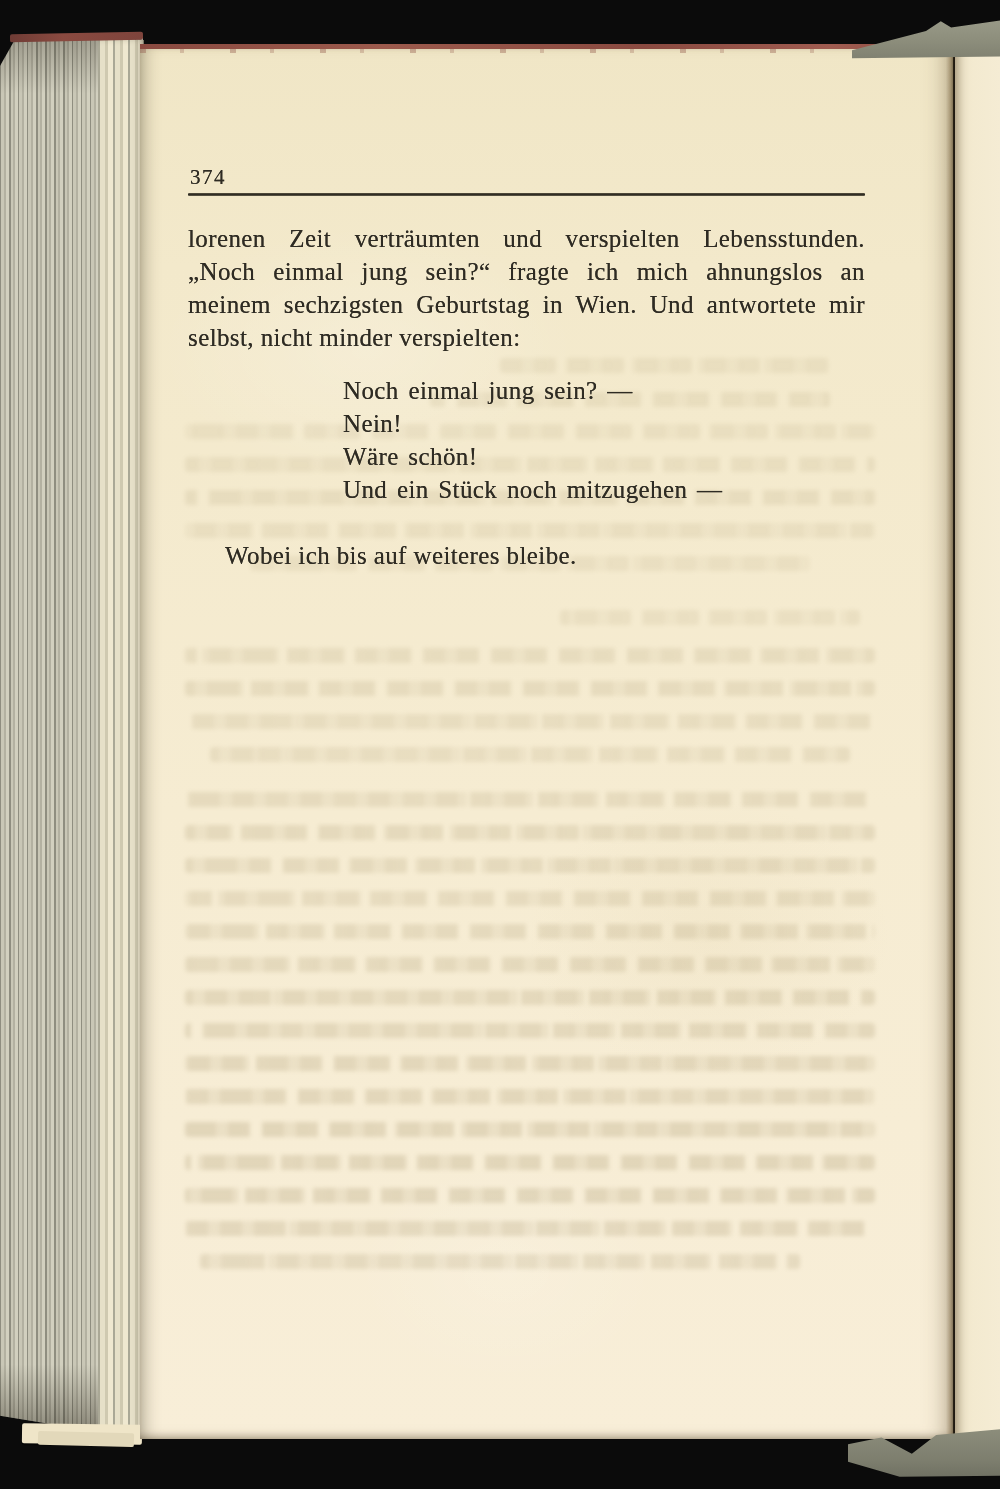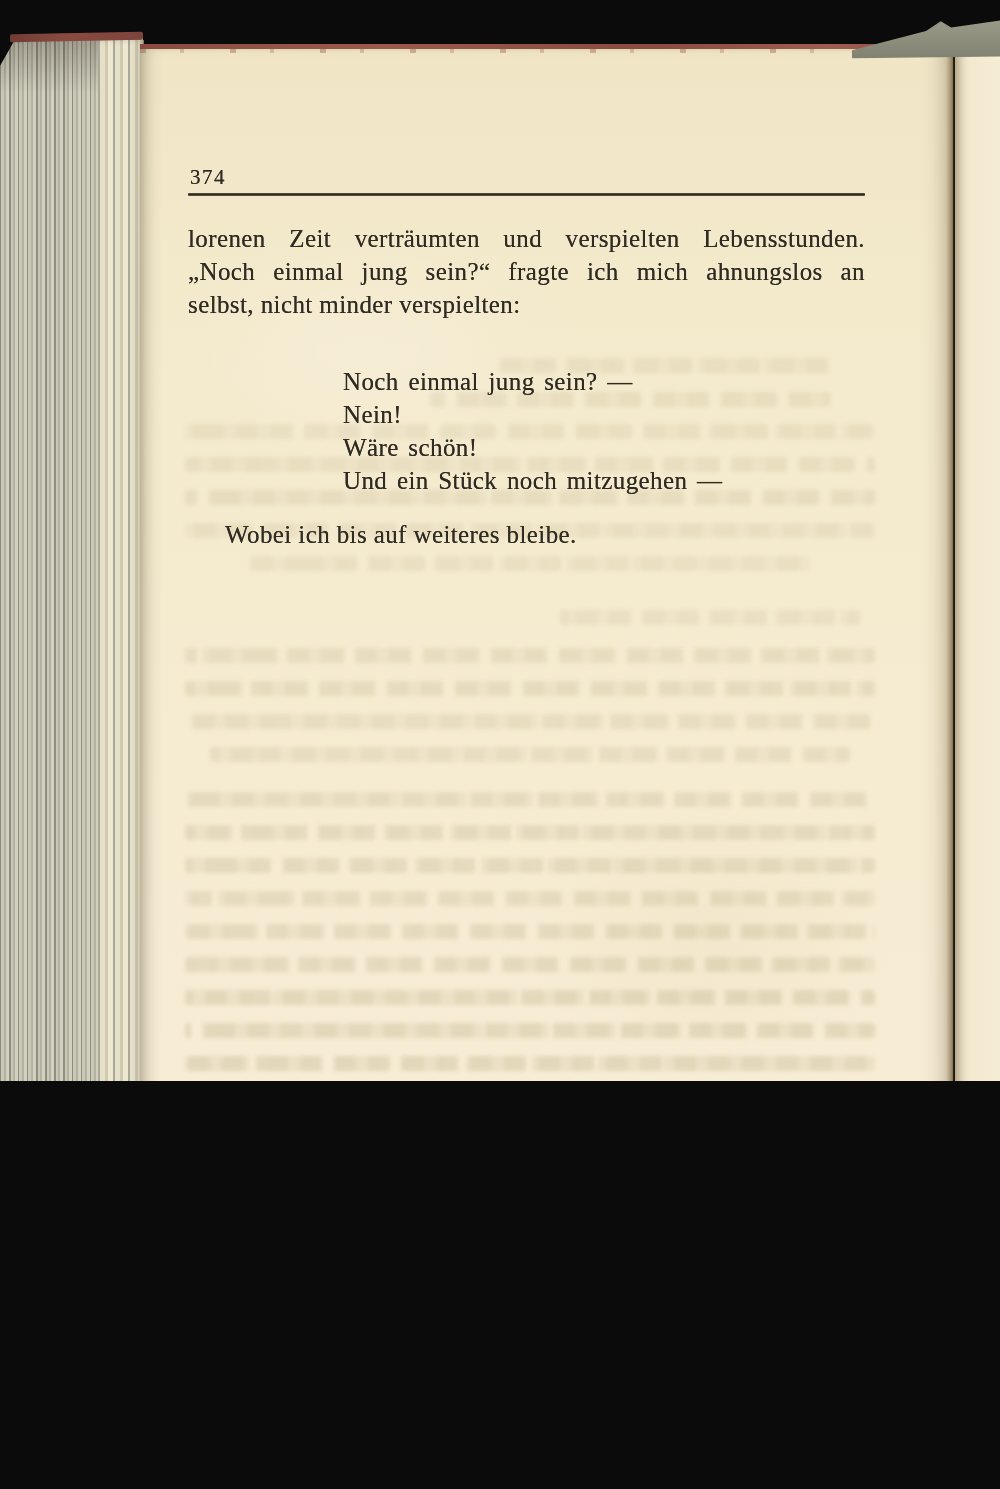--- a/index.html
+++ b/index.html
@@ -1,17 +1,17 @@
 <!DOCTYPE html>
 <html><head>
 <meta charset="utf-8">
 <style>
   html,body { margin:0; padding:0; background:#0b0b0b; }
   .scene {
-    position:relative; width:1000px; height:1081px;
+    position:relative; width:1000px; height:1489px;
     overflow:hidden; background:#0b0b0b;
     font-family:"Liberation Serif","DejaVu Serif",serif;
   }
 
   
   .page-stack {
     position:absolute; left:0; top:38px; width:143px; height:1396px;
     background:
       linear-gradient(180deg, rgba(40,35,25,.28) 0, rgba(0,0,0,0) 4%, rgba(0,0,0,0) 95%, rgba(30,25,15,.4) 100%),
       repeating-linear-gradient(90deg,
@@ -114,22 +114,22 @@
     position:absolute; left:55px; top:5px; width:390px; text-align:center;
     font-size:17px; font-weight:bold; letter-spacing:3.2px; word-spacing:9px;
     color:#33302a;
   }
   .rule {
     margin-top:5px; height:3px; border-radius:1px;
     background: linear-gradient(180deg,#5a5442,#2c2a22 55%,#6a6450);
   }
   .para { margin-top:26px; font-size:25px; line-height:33px; letter-spacing:.4px; }
   .para .jline { text-align:justify; text-align-last:justify;font-family:Liberation Serif, serif; }
-  .verse { margin-top:44px; margin-left:155px; font-size:25px; line-height:33px; letter-spacing:.4px; word-spacing:3px; }
-  .closing { margin-top:21px; font-size:25px; line-height:33px; letter-spacing:.4px; text-indent:37px; }
+  .verse { margin-top:20px; margin-left:155px; font-size:25px; line-height:33px; letter-spacing:.4px; word-spacing:3px; }
+  .closing { margin-top:33px; font-size:25px; line-height:33px; letter-spacing:.4px; text-indent:37px; }
 </style>
 </head>
 <body>
 
 <div class="scene">
 
   <div class="page-stack"></div>
   <div class="page-stack-light"></div>
   <div class="stack-red-top"></div>
 
@@ -179,20 +179,21 @@
 
   <div class="content">
     <div class="header-row">
       <span class="page-num">374</span>
     </div>
     <div class="rule"></div>
 
     <div class="para">
       <div class="jline">lorenen Zeit verträumten und verspielten Lebensstunden.</div>
       <div class="jline">„Noch einmal jung sein?“ fragte ich mich ahnungslos an</div>
+      <div class="jline">meinem sechzigsten Geburtstag in Wien. Und antwortete mir</div>
       <div>selbst, nicht minder verspielten:</div>
     </div>
 
     <div class="verse">
       <div>Noch einmal jung sein? —</div>
       <div>Nein!</div>
       <div>Wäre schön!</div>
       <div>Und ein Stück noch mitzugehen —</div>
     </div>
 

